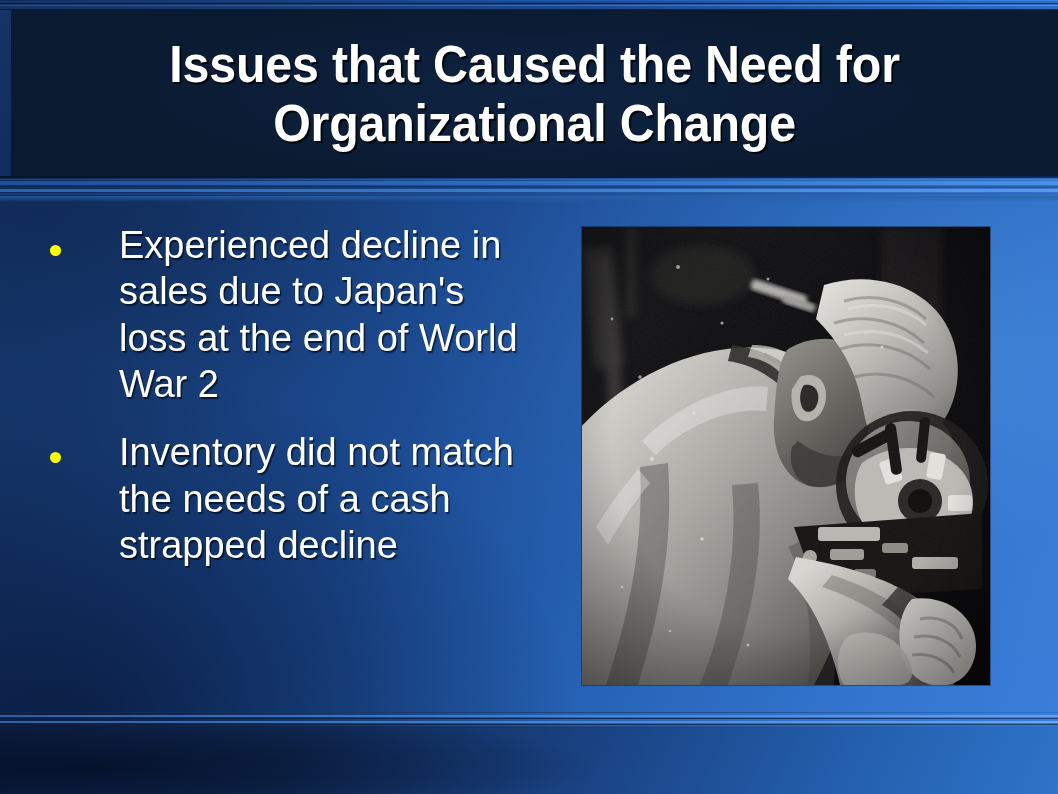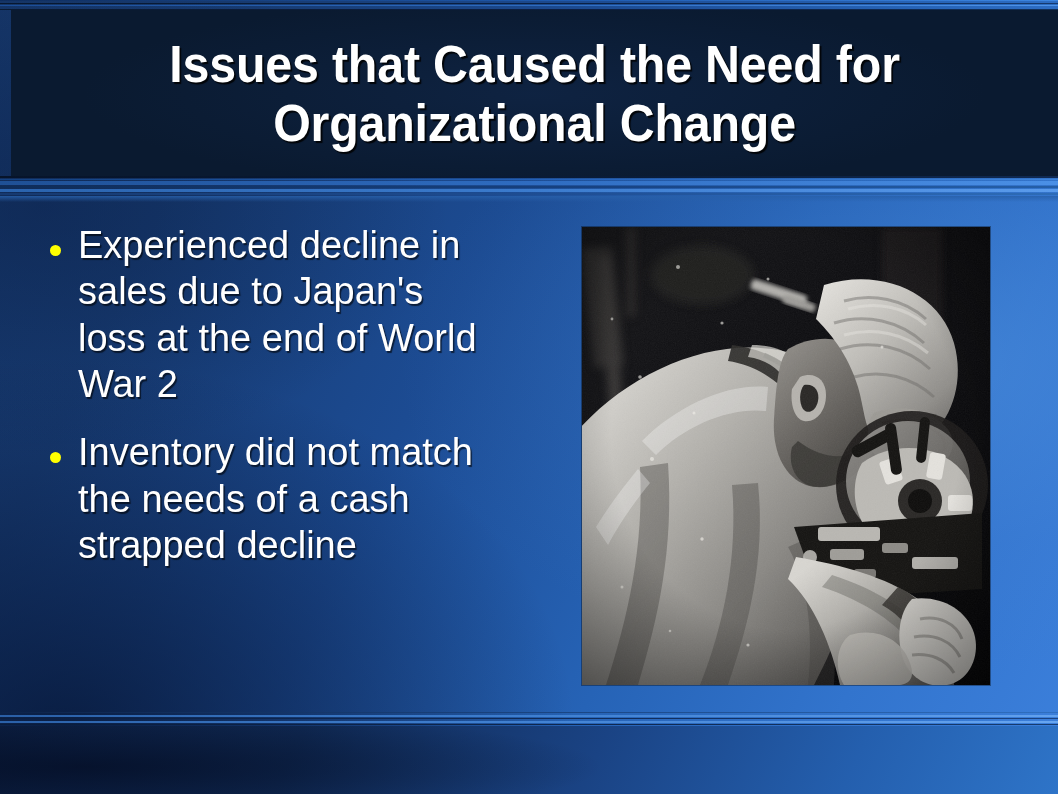--- a/index.html
+++ b/index.html
@@ -171,20 +171,21 @@
   .bullets {
     position: absolute;
     left: 50px;
     top: 20px;
     width: 500px;
   }
   .bullet-row {
     display: flex;
     align-items: flex-start;
     margin-bottom: 22px;
+    gap: 41px;
   }
   .bullet-dot {
     flex: 0 0 auto;
     width: 11px;
     height: 11px;
     border-radius: 50%;
     background: #ffff00;
     margin-top: 23px;
     margin-right: 17px;
   }

